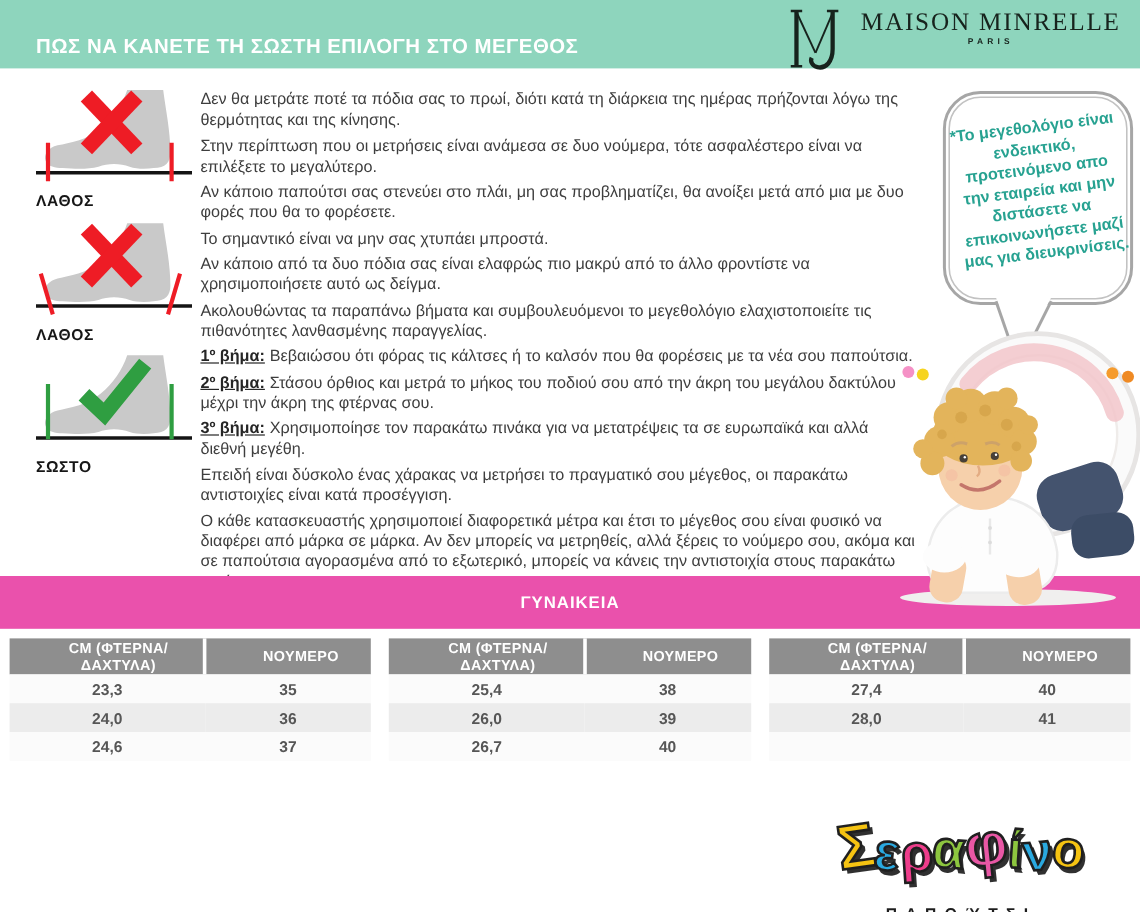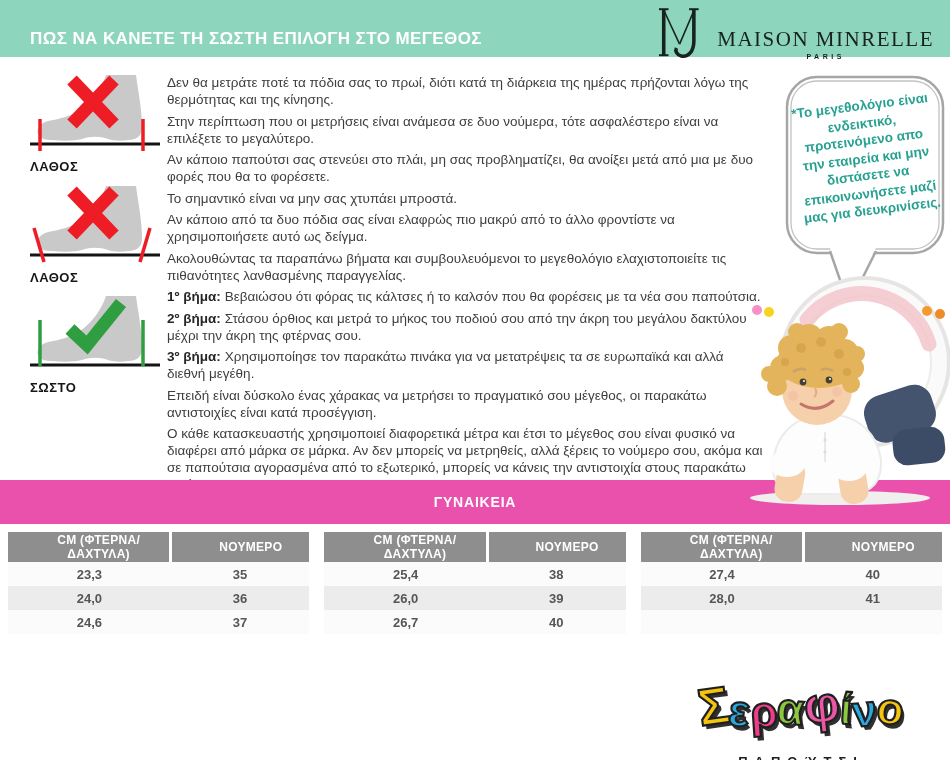--- a/index.html
+++ b/index.html
@@ -2,33 +2,33 @@
 <html><head>
 <meta charset="utf-8">
 <style>
   html,body{margin:0;padding:0;background:#fff;}
   body{width:950px;height:760px;overflow:hidden;font-family:"Liberation Sans",sans-serif;}
   .page{position:relative;width:950px;height:760px;background:#fff;}
 
   
   .hdr{position:relative;width:950px;height:57px;background:#8ed5bd;padding-left:36px;}
   .hdr-title{position:absolute;left:30px;bottom:8px;font-size:17px;font-weight:bold;color:#fff;letter-spacing:.4px;}
-  .brand{position:absolute;right:52px;top:6px;display:flex;align-items:flex-end;gap:16px;color:#17231d;}
+  .brand{position:absolute;right:52px;top:6px;display:flex;align-items:flex-start;gap:16px;color:#17231d;}
   .brand svg{display:block;}
   .brand-name{font-family:"Liberation Serif",serif;font-size:21px;letter-spacing:1.5px;color:#17231d;}
   .brand-city{font-size:7px;font-weight:bold;letter-spacing:3.5px;text-align:center;color:#17231d;margin-top:1px;}
 
   
   .content{position:relative;width:950px;height:423px;}
   .diag{position:absolute;left:30px;width:132px;}
   .diag.d1{top:16px;} .diag.d2{top:127px;} .diag.d3{top:237px;}
   .diag-label{font-size:13px;font-weight:bold;color:#161616;letter-spacing:.5px;margin-top:2px;}
   .text-col{position:absolute;left:167px;top:17px;width:597px;}
   .para{font-size:13.5px;line-height:17px;color:#3e3e3e;margin:0 0 4.5px 0;}
-  .para b{color:#262626;margin-right:4px;}
+  .para b{color:#262626;margin-right:4px;text-decoration:underline;}
   .para b:empty{display:none;margin:0;}
 
   
   .bubble-svg{position:absolute;left:780px;top:72px;z-index:2;}
   .bubble-text{position:absolute;left:797px;top:97px;width:138px;z-index:3;
     transform:rotate(-7deg);font-size:13.5px;font-weight:bold;line-height:17.5px;
     color:#27a291;text-align:center;}
 
   
   .child-art{position:absolute;left:745px;top:262px;z-index:4;}

